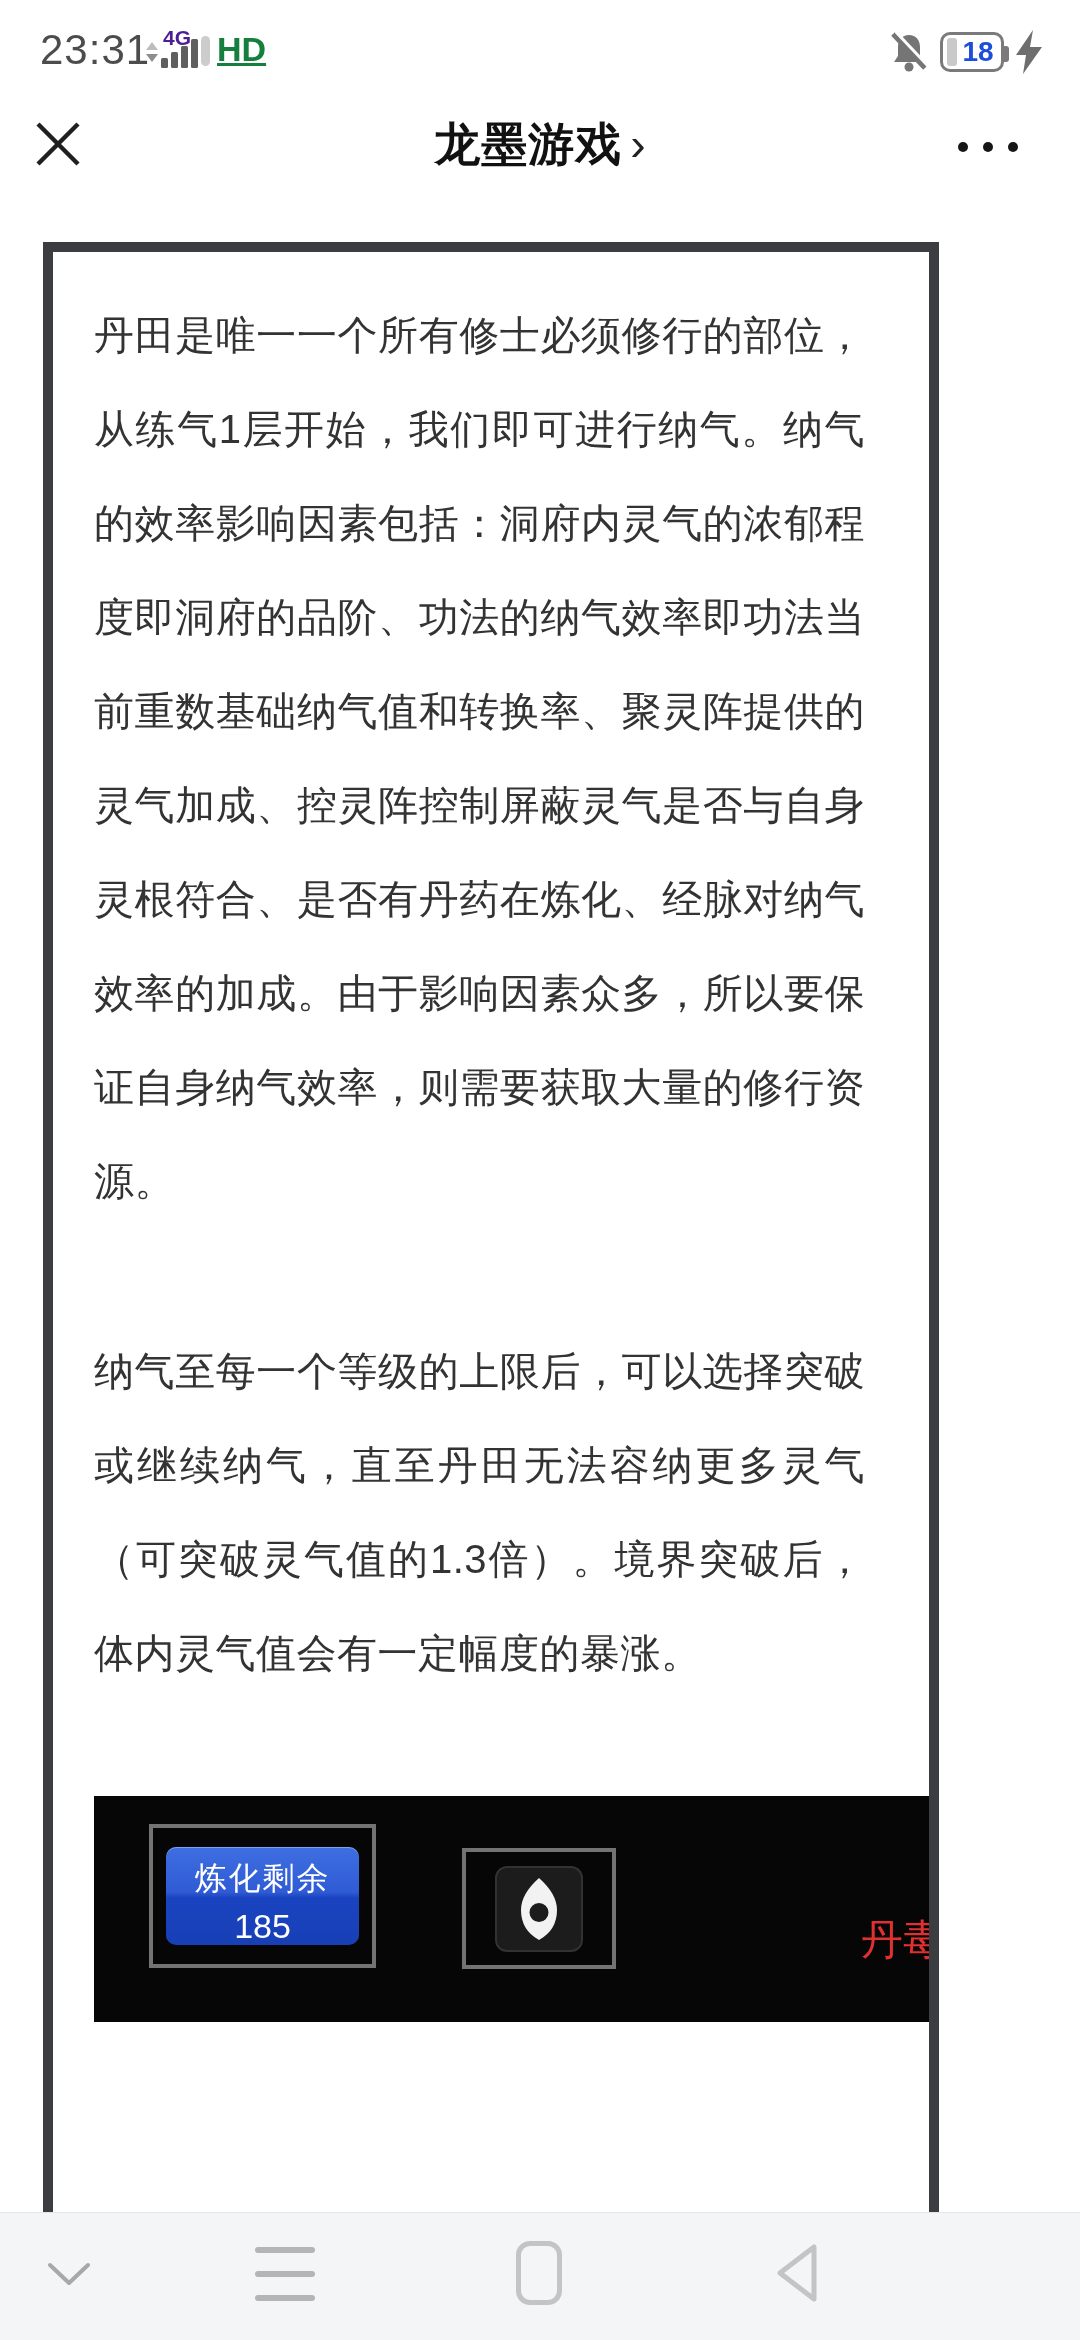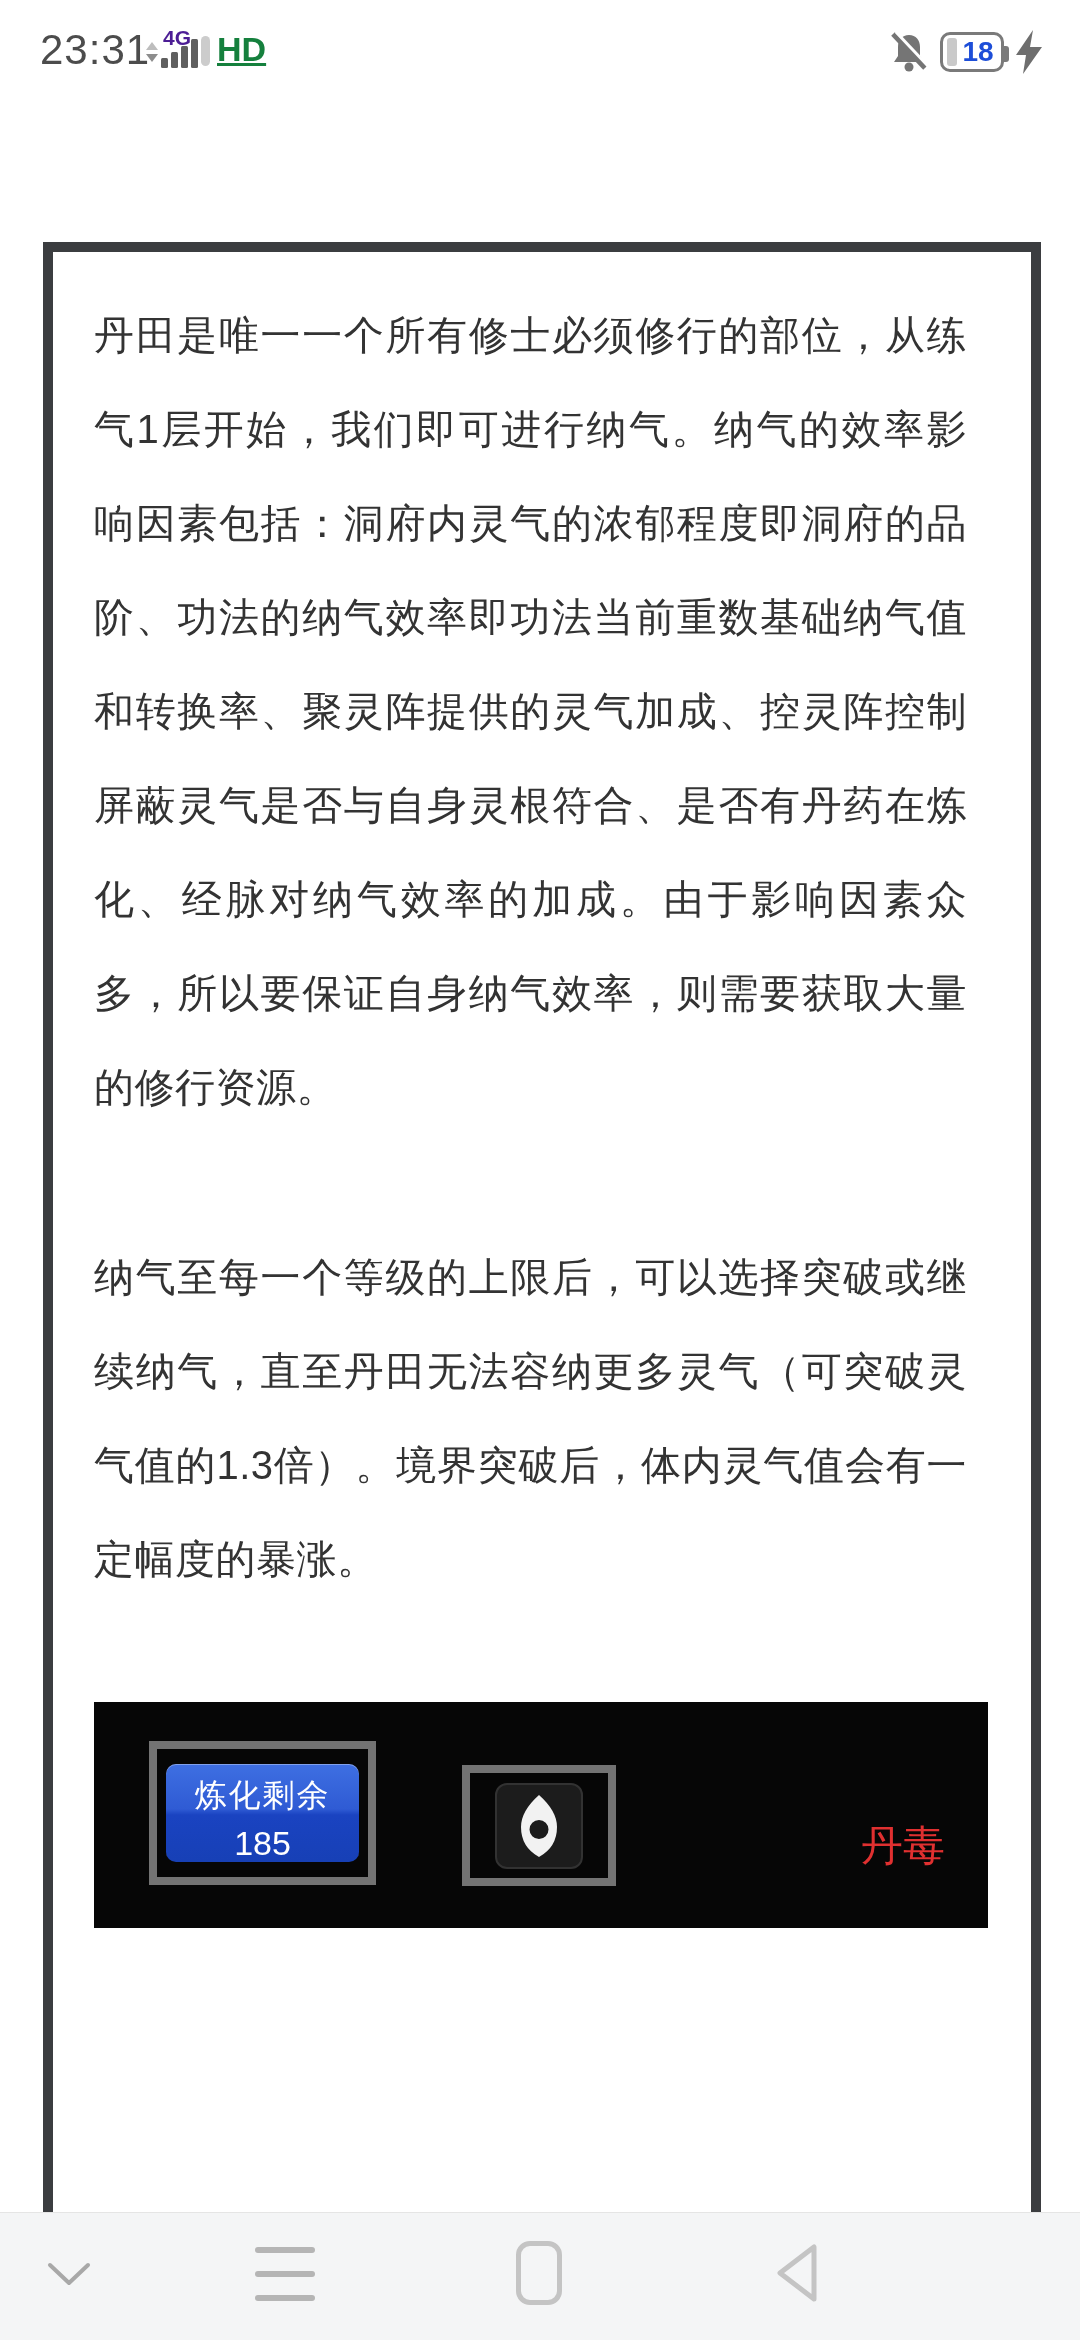--- a/index.html
+++ b/index.html
@@ -32,29 +32,29 @@
   .close-btn { position:absolute; left:30px; top:26px; width:56px; height:56px; }
   .nav-title-wrap { position:absolute; left:0; top:24px; width:1080px; text-align:center; }
   .nav-title { font-size:46px; font-weight:700; color:#111; letter-spacing:1px; }
   .nav-title-chevron { font-size:46px; font-weight:400; color:#222; margin-left:8px; }
   .more-btn { position:absolute; right:62px; top:52px; display:flex; gap:15px; }
   .more-btn i { width:10px; height:10px; border-radius:50%; background:#161616; }
   .nav-divider { position:absolute; left:0; top:213px; width:1080px; height:2px; background:#ececec; }
 
   
   .content-area { position:absolute; left:0; top:215px; width:1080px; height:1997px; background:#fff; overflow:hidden; }
-  .article-frame { position:absolute; left:43px; top:27px; width:998px; height:1975px;
+  .article-frame { position:absolute; left:43px; top:27px; width:896px; height:1975px;
                    border:10px solid #3b3d40; border-bottom:none; background:#fff;
                    padding:36px 64px 0 41px; overflow:hidden; }
   .article-frame p { font-size:40px; line-height:94px; color:#333; text-align:justify;
                      letter-spacing:0.5px; margin-bottom:96px; }
 
   
   .game-image { position:relative; margin-top:8px; width:894px; height:226px; background:#060606; overflow:hidden; }
-  .red-box { position:absolute; border:8px solid #737373;margin-top:11px; }
+  .red-box { position:absolute; border:4px solid #737373; }
   .refine-box { left:55px; top:28px; width:227px; height:144px; display:flex; align-items:center; justify-content:center; }
   .refine-btn { width:193px; height:98px; border-radius:10px; color:#fff; text-align:center;
                 background:linear-gradient(180deg,#3e6fe2 0%,#2f5bd4 46%,#1a43c1 52%,#1740b6 100%);
                 box-shadow:inset 0 1px 0 rgba(255,255,255,.35); padding-top:10px; }
   .refine-btn .l1 { font-size:32px; letter-spacing:2px; }
   .refine-btn .l2 { font-size:34px; margin-top:6px; }
   .label-red { position:absolute; color:#e03030; text-align:center; }
   .meridian-box { left:368px; top:52px; width:154px; height:121px; display:flex; align-items:center; justify-content:center; }
   .meridian-tile { width:88px; height:86px; background:#1c1c1c; border:2px solid #323232; border-radius:12px;
                    display:flex; align-items:center; justify-content:center; }
@@ -102,20 +102,35 @@
       <div class="battery">
         <div class="charge"></div>
         <div class="pct">18</div>
       </div>
       <svg width="30" height="44" viewBox="0 0 30 44">
         <polygon points="19,0 2,25 12,25 9,44 28,17 16,17" fill="#6e6e6e"></polygon>
       </svg>
     </div>
   </div>
 
+  <div class="nav-bar">
+    <svg class="close-btn" viewBox="0 0 56 56">
+      <line x1="8" y1="8" x2="48" y2="48" stroke="#1f1f1f" stroke-width="4.5"></line>
+      <line x1="48" y1="8" x2="8" y2="48" stroke="#1f1f1f" stroke-width="4.5"></line>
+    </svg>
+    <div class="nav-title-wrap">
+      <span class="nav-title">龙墨游戏</span><span class="nav-title-chevron">›</span>
+    </div>
+    <div class="more-btn">
+        <i></i>
+        <i></i>
+        <i></i>
+      </div>
+    <div class="nav-divider"></div>
+  </div>
 
   <div class="content-area">
     <div class="article-frame">
       <p>丹田是唯一一个所有修士必须修行的部位，从练气1层开始，我们即可进行纳气。纳气的效率影响因素包括：洞府内灵气的浓郁程度即洞府的品阶、功法的纳气效率即功法当前重数基础纳气值和转换率、聚灵阵提供的灵气加成、控灵阵控制屏蔽灵气是否与自身灵根符合、是否有丹药在炼化、经脉对纳气效率的加成。由于影响因素众多，所以要保证自身纳气效率，则需要获取大量的修行资源。</p>
       <p>纳气至每一个等级的上限后，可以选择突破或继续纳气，直至丹田无法容纳更多灵气（可突破灵气值的1.3倍）。境界突破后，体内灵气值会有一定幅度的暴涨。</p>
 
       <div class="game-image">
 
         <div class="red-box refine-box">
           <div class="refine-btn">

